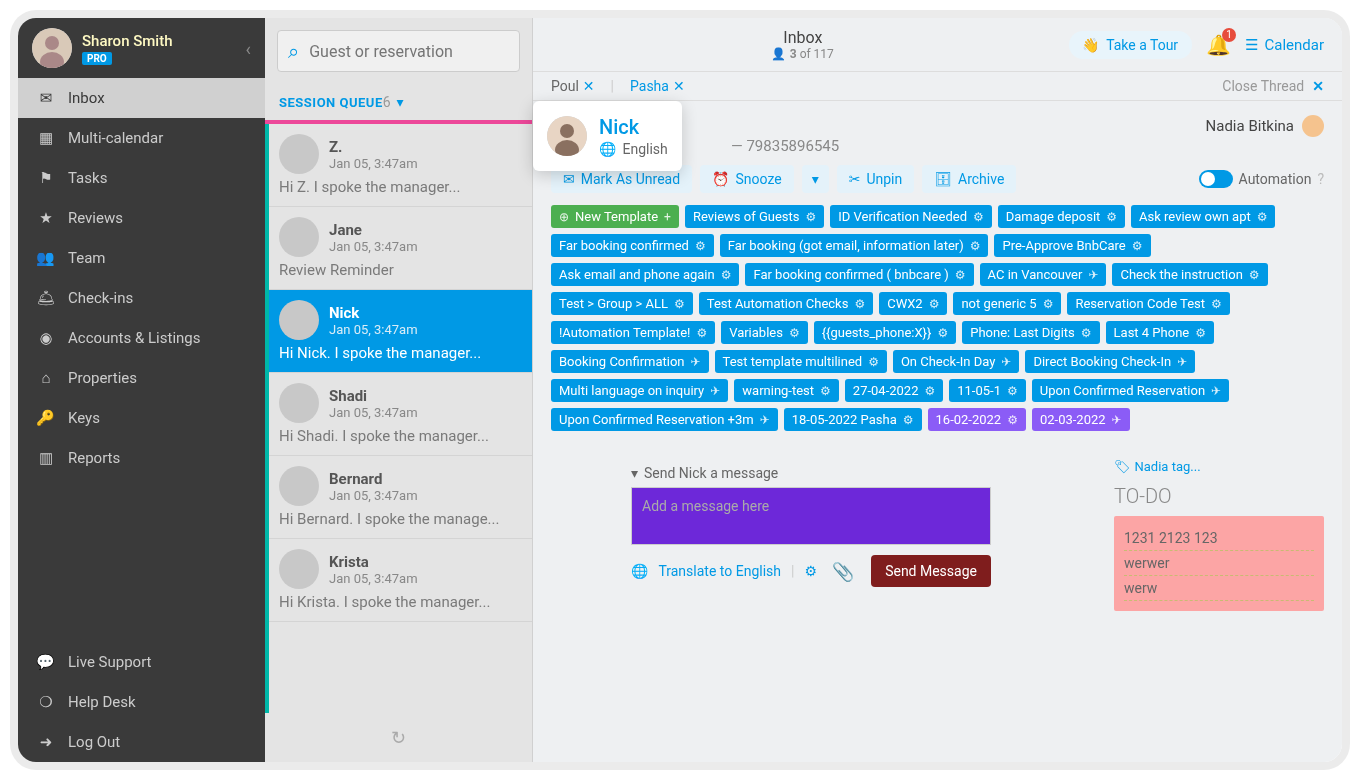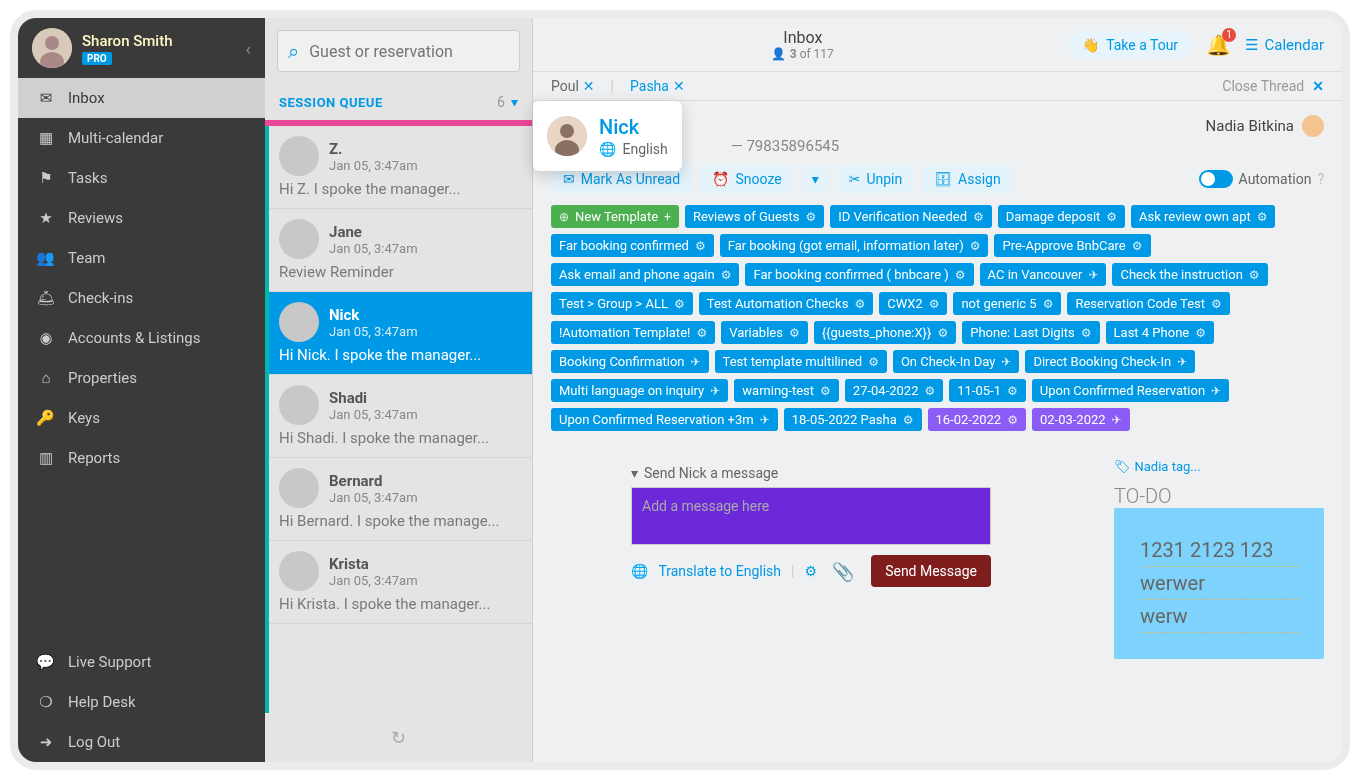--- a/index.html
+++ b/index.html
@@ -15,21 +15,21 @@
 .chev{color:#888;font-size:18px;cursor:pointer}
 .nav{display:flex;flex-direction:column}
 .nav-item{display:flex;align-items:center;gap:12px;padding:10px 18px;color:#ccc;font-size:15px;cursor:pointer}
 .nav-item.active{background:#d0d0d0;color:#3a3a3a}
 .nav-item .ic{width:20px;height:20px;display:flex;align-items:center;justify-content:center}
 .nav-spacer{flex:1}
 .queue{width:268px;background:#e4e4e4;border-right:1px solid #d0d0d0;display:flex;flex-direction:column;flex-shrink:0}
 .search-box{padding:12px;background:#e4e4e4}
 .search-inner{background:#f0f0f0;border:1px solid #ccc;border-radius:4px;display:flex;align-items:center;padding:8px 10px;gap:10px}
 .search-inner input{border:none;background:transparent;outline:none;font-size:16px;color:#999;flex:1}
-.queue-head{display:flex;align-items:center;justify-content:space-between;padding:10px 14px;border-bottom:6px solid #ec4899}
+.queue-head{display:flex;align-items:center;padding:10px 14px;border-bottom:4px solid #ec4899}
 .queue-title{color:#0099e5;font-weight:700;font-size:13px;letter-spacing:0.5px}
 .queue-ct{color:#999;font-size:14px;display:flex;align-items:center;gap:6px}
 .queue-list{flex:1;overflow:hidden;border-left:4px solid #00b8a9}
 .q-item{padding:10px 12px 10px 10px;border-bottom:1px solid #d4d4d4;cursor:pointer}
 .q-item.sel{background:#0099e5;color:#fff}
 .q-row{display:flex;gap:10px;align-items:center}
 .q-name{font-weight:700;font-size:15px;color:#555}
 .q-item.sel .q-name{color:#fff}
 .q-date{font-size:13px;color:#888}
 .q-item.sel .q-date{color:#d8ecf7}
@@ -66,22 +66,22 @@
 .tag.purple{background:#8b5cf6}
 .tag .tic{opacity:.85;font-size:12px}
 .bottom-area{display:flex;padding:14px 18px;gap:24px;flex:1;min-height:0}
 .composer{width:360px;display:flex;flex-direction:column;margin-left:80px}
 .comp-head{color:#666;font-size:14px;padding:6px 0;display:flex;align-items:center;gap:6px}
 .comp-box{border:1px solid #ccc;border-radius:0;background:#6d28d9;min-height:58px;padding:10px;color:#aaa;font-size:14px}
 .comp-foot{display:flex;align-items:center;gap:10px;margin-top:10px;font-size:14px;color:#0099e5}
 .send-btn{margin-left:auto;background:#7f1d1d;color:#fff;padding:8px 14px;border-radius:4px;cursor:pointer}
 .right-col{margin-left:auto;width:210px}
 .assign{color:#0099e5;font-size:13px;display:flex;align-items:center;gap:4px;cursor:pointer;margin-bottom:10px}
-.todo-title{color:#888;font-size:20px;font-weight:300;}
-.sticky{background:#7dd3fc;border-radius:2px;padding:26px;font-size:20px;color:#666}
+.todo-title{color:#888;font-size:20px;font-weight:300;margin-bottom:8px}
+.sticky{background:#fca5a5;border-radius:2px;padding:10px;font-size:14px;color:#666}
 .sticky div{border-bottom:1px dashed #c9bb72;padding:4px 0}
 .refresh{text-align:center;padding:14px;color:#aaa;font-size:18px}
 .sep{color:#ccc}
 </style>
 </head>
 <body>
 
 <div class="app">
 
   <div class="sidebar">
@@ -297,21 +297,21 @@
           <span>⏰</span>
           <span>Snooze</span>
         </div>
       <div class="act-btn" style="padding:6px 10px">▾</div>
       <div class="act-btn">
           <span>✂</span>
           <span>Unpin</span>
         </div>
       <div class="act-btn">
           <span>🗄</span>
-          <span>Assign</span>
+          <span>Archive</span>
         </div>
       <div class="automation">
           <span class="toggle"></span>
           <span>Automation</span>
           <span style="color:#bbb">?</span>
         </div>
     </div>
 
     <div class="tags-area" id="tags">
         <span class="tag green">

